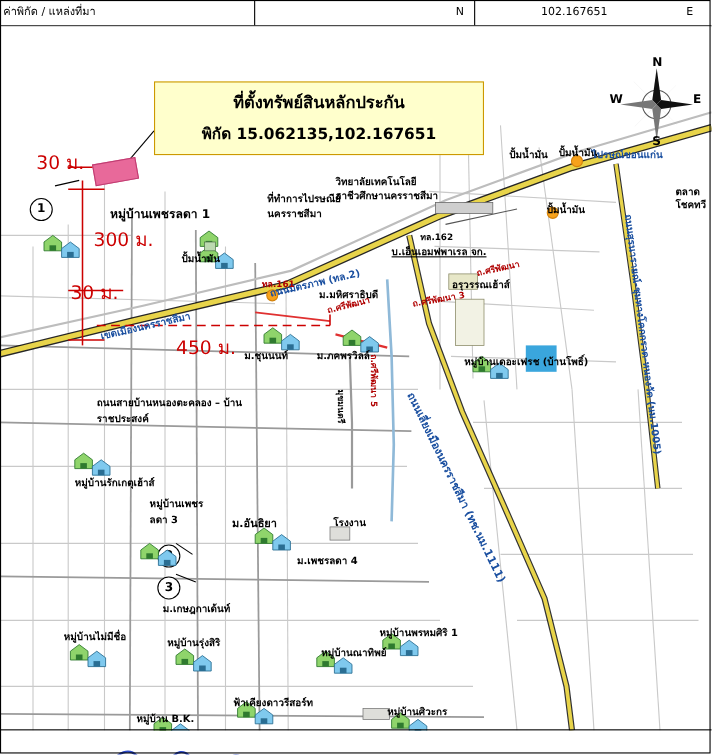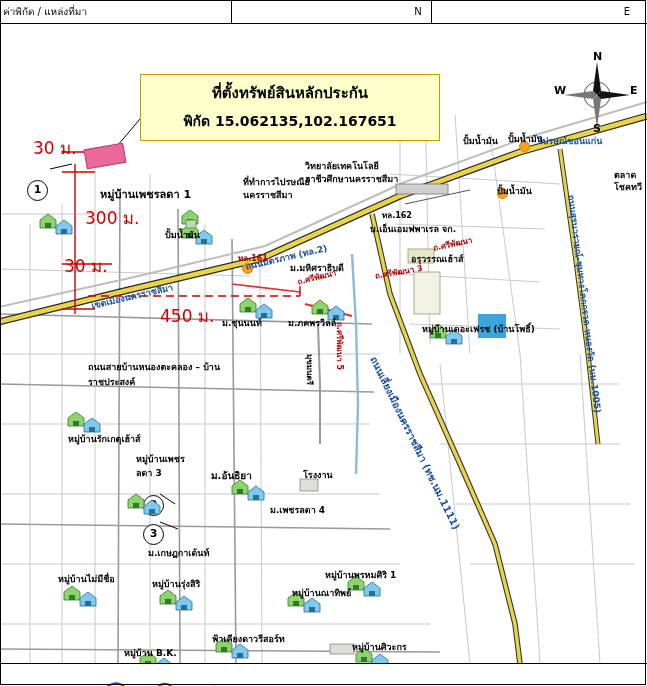--- a/index.html
+++ b/index.html
@@ -81,20 +81,21 @@
 <body>
 
 <div id="page">
 
   <div class="hdr">
     <div class="vline" style="left:231px;"></div>
     <div class="vline" style="left:431px;"></div>
     <div class="cell c0">ค่าพิกัด / แหล่งที่มา</div>
     <div class="cell c1">15.062135</div>
     <div class="cell c2">N</div>
+    <div class="cell c3">102.167651</div>
     <div class="cell c4">E</div>
   </div>
 
   <div id="map">
 
     <svg class="layer" viewBox="0 0 647 640">
 
       <g stroke="#c9c9c9" stroke-width="1" fill="none">
         <path d="M95,130 L95,640"></path>
         <path d="M150,150 L150,640"></path>
@@ -273,36 +274,36 @@
 
     <div class="t b sz11" style="left:100px;top:161px;">หมู่บ้านเพชรลดา 1</div>
     <div class="t b" style="left:165px;top:204px;">ปั้มน้ำมัน</div>
     <div class="t b" style="left:243px;top:152px;width:78px;white-space:normal;line-height:13px;">ที่ทำการไปรษณีย์นครราชสีมา</div>
     <div class="t b" style="left:305px;top:136px;width:110px;white-space:normal;line-height:13px;">วิทยาลัยเทคโนโลยีอาชีวศึกษานครราชสีมา</div>
     <div class="t b" style="left:463px;top:110px;">ปั้มน้ำมัน</div>
     <div class="t b" style="left:508px;top:108px;">ปั้มน้ำมัน</div>
     <div class="t b blue" style="left:538px;top:110px;">ไปรษณ์ขอนแก่น</div>
     <div class="t b" style="left:614px;top:145px;width:28px;white-space:normal;line-height:12px;">ตลาดโชคทวี</div>
     <div class="t b" style="left:497px;top:160px;">ปั้มน้ำมัน</div>
-    <div class="t b" style="left:370px;top:198px;">บ.เอ็นเอมฟพาเรล จก.</div>
+    <div class="t b" style="left:356px;top:198px;text-decoration:underline;">บ.เอ็นเอมฟพาเรล จก.</div>
     <div class="t b" style="left:411px;top:228px;">อรุวรรณเฮ้าส์</div>
     <div class="t b" style="left:290px;top:237px;">ม.มหิศราธิบดี</div>
     <div class="t b" style="left:222px;top:292px;">ม.ชุนนนท์</div>
     <div class="t b" style="left:288px;top:292px;">ม.ภคพรวิลล์</div>
     <div class="t b" style="left:422px;top:298px;">หมู่บ้านเดอะเฟรช (บ้านโพธิ์)</div>
     <div class="t b" style="left:68px;top:408px;">หมู่บ้านรักเกตุเฮ้าส์</div>
     <div class="t b" style="left:136px;top:428px;width:60px;white-space:normal;line-height:14px;">หมู่บ้านเพชรลดา 3</div>
     <div class="t b sz10" style="left:211px;top:444px;">ม.อันธิยา</div>
     <div class="t b" style="left:303px;top:444px;">โรงงาน</div>
     <div class="t b" style="left:270px;top:479px;">ม.เพชรลดา 4</div>
     <div class="t b" style="left:148px;top:522px;">ม.เกษฎกาเด้นท์</div>
     <div class="t b" style="left:58px;top:548px;">หมู่บ้านไม่มีชื่อ</div>
     <div class="t b" style="left:152px;top:553px;">หมู่บ้านรุ่งสิริ</div>
     <div class="t b" style="left:292px;top:562px;">หมู่บ้านณาทิพย์</div>
-    <div class="t b" style="left:325px;top:544px;">หมู่บ้านพรหมศิริ 1</div>
+    <div class="t b" style="left:345px;top:544px;">หมู่บ้านพรหมศิริ 1</div>
     <div class="t b" style="left:212px;top:608px;">ฟ้าเคียงดาวรีสอร์ท</div>
     <div class="t b" style="left:352px;top:616px;">หมู่บ้านศิวะกร</div>
     <div class="t b" style="left:124px;top:622px;">หมู่บ้าน B.K.</div>
 
     <div class="t b blue rot" style="left:244px;top:236px;transform:rotate(-13deg);">ถนนมิตรภาพ (ทล.2)</div>
     <div class="t b blue rot" style="left:90px;top:275px;transform:rotate(-13deg);">เขตเมืองนครราชสีมา</div>
     <div class="t b dkred rot" style="left:296px;top:252px;transform:rotate(-14deg);font-size:8px;">ถ.ศรีพัฒนา</div>
     <div class="t b dkred rot" style="left:432px;top:218px;transform:rotate(-12deg);font-size:8px;">ถ.ศรีพัฒนา</div>
     <div class="t b dkred rot" style="left:374px;top:246px;transform:rotate(-10deg);font-size:8px;">ถ.ศรีพัฒนา 3</div>
     <div class="t b dkred rot" style="left:346px;top:298px;transform:rotate(90deg);font-size:8px;">ถ.ศรีพัฒนา 5</div>

